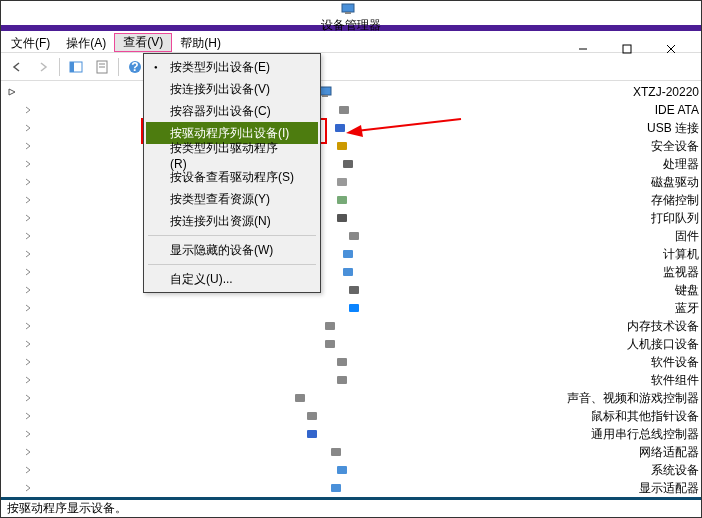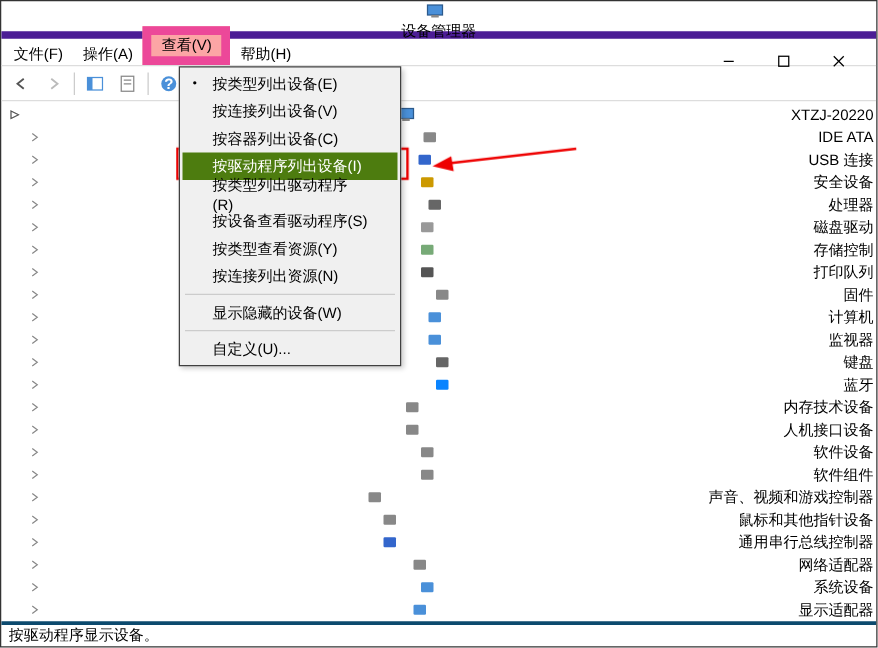--- a/index.html
+++ b/index.html
@@ -6,21 +6,21 @@
 body { background: #fff; width: 702px; height: 518px; overflow: hidden; border: 1px solid #333; position: relative; }
 
 .titlebar { height: 30px; display: flex; align-items: center; padding: 0 8px; border-bottom: 6px solid #4c1d95; flex-direction: column; }
 .titlebar .icon { width: 16px; height: 16px; margin-right: 6px; }
 .titlebar .title { flex: 1; }
 .win-controls { display: flex; gap: 0; margin-left: auto; }
 .win-btn { width: 44px; height: 30px; display: flex; align-items: center; justify-content: center; cursor: pointer; }
 
 .menubar { height: 22px; display: flex; align-items: flex-end; padding: 0 2px; border-bottom: 1px solid #ddd; }
 .menu-item { padding: 0 8px; display: flex; align-items: center; cursor: default; }
-.menu-item.active { background: #fca5a5; border: 7px solid #ec4899; }
+.menu-item.active { background: #e5e5e5; border: 1px solid #ec4899; }
 
 .toolbar { height: 28px; display: flex; align-items: center; padding: 2px 4px; border-bottom: 1px solid #ddd; gap: 2px; }
 .tb-btn { width: 24px; height: 22px; display: flex; align-items: center; justify-content: center; border: 1px solid transparent; }
 .sep { width: 1px; height: 18px; background: #ccc; margin: 0 2px; }
 
 .content { position: relative; height: calc(100% - 30px - 22px - 28px - 20px); overflow: auto; padding: 2px 0; }
 
 .tree { list-style: none; }
 .tree-row { display: flex; align-items: center; height: 18px; padding-left: 4px; white-space: nowrap; justify-content: space-between; }
 .expander { width: 14px; height: 14px; display: flex; align-items: center; justify-content: center; cursor: pointer; }

